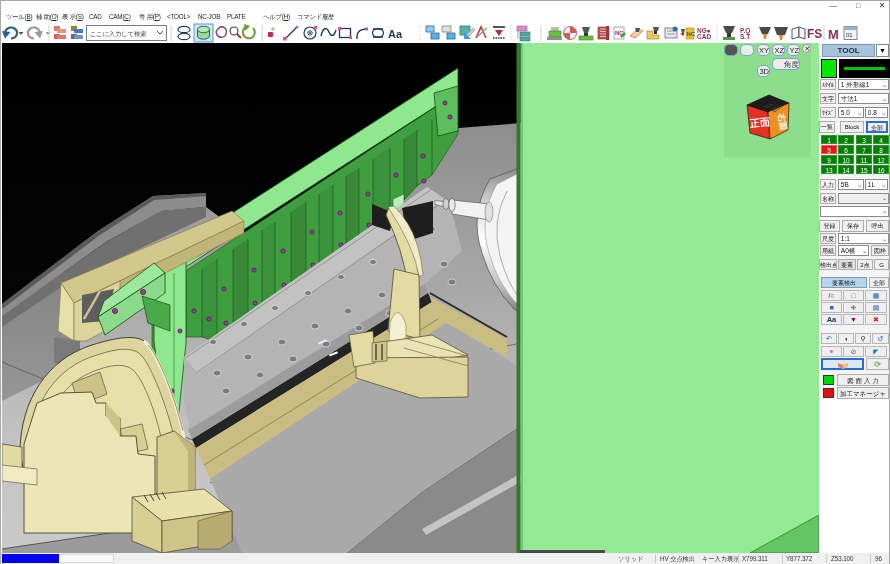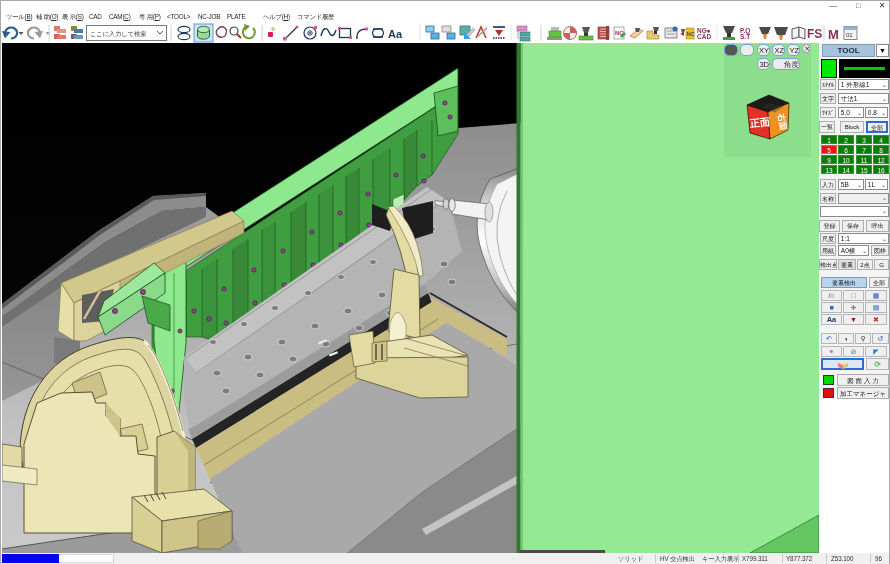--- a/index.html
+++ b/index.html
@@ -439,21 +439,21 @@
 <rect x="518" y="549" width="85" height="3" fill="#4a4a4a"></rect>
 </svg>
 
 
 <div class="gbtn" style="left:722px; top:1px;  width:14px; height:12px; background:#555;"></div>
 <div class="gbtn" style="left:738px; top:1px;  width:14px; height:12px;"></div>
 <div class="gbtn" style="left:755px; top:1px;  width:13px; height:12px; line-height:11px;">XY</div>
 <div class="gbtn" style="left:770px; top:1px;  width:13px; height:12px; line-height:11px;">XZ</div>
 <div class="gbtn" style="left:785px; top:1px;  width:13px; height:12px; line-height:11px;">YZ</div>
 <div class="gbtn" style="left:800px; top:1px;  width:9px;  height:9px;  line-height:8px; border-color:#999; font-size:6.5px;">✕</div>
-<div class="gbtn" style="left:755px; top:15px; width:13px; height:12px; line-height:11px;">3D</div>
+<div class="gbtn" style="left:755px; top:22px; width:13px; height:12px; line-height:11px;">3D</div>
 <div class="gbtn" style="left:770px; top:15px; width:28px; height:12px; line-height:11px;">角度</div>
 
 
 <div style="position:absolute; left:742px; top:50px; width:46px; height:47px;">
 <svg width="46" height="47" viewBox="0 0 46 47">
   <polygon points="3,12 25,2 45,10 24,19" fill="#1c1c1c" stroke="#000" stroke-width="0.6"></polygon>
   <polygon points="3,12 24,19 26,46 6,40" fill="#e33124" stroke="#000" stroke-width="0.6"></polygon>
   <polygon points="24,19 45,10 44,37 26,46" fill="#f09022" stroke="#000" stroke-width="0.6"></polygon>
   <text x="6" y="34" font-size="10" font-weight="bold" fill="#fff" transform="rotate(-5 6 30)">正面</text>
   <text x="0" y="0" font-size="8.5" font-weight="bold" fill="#fff" transform="translate(34,21) rotate(80)">右面</text>

